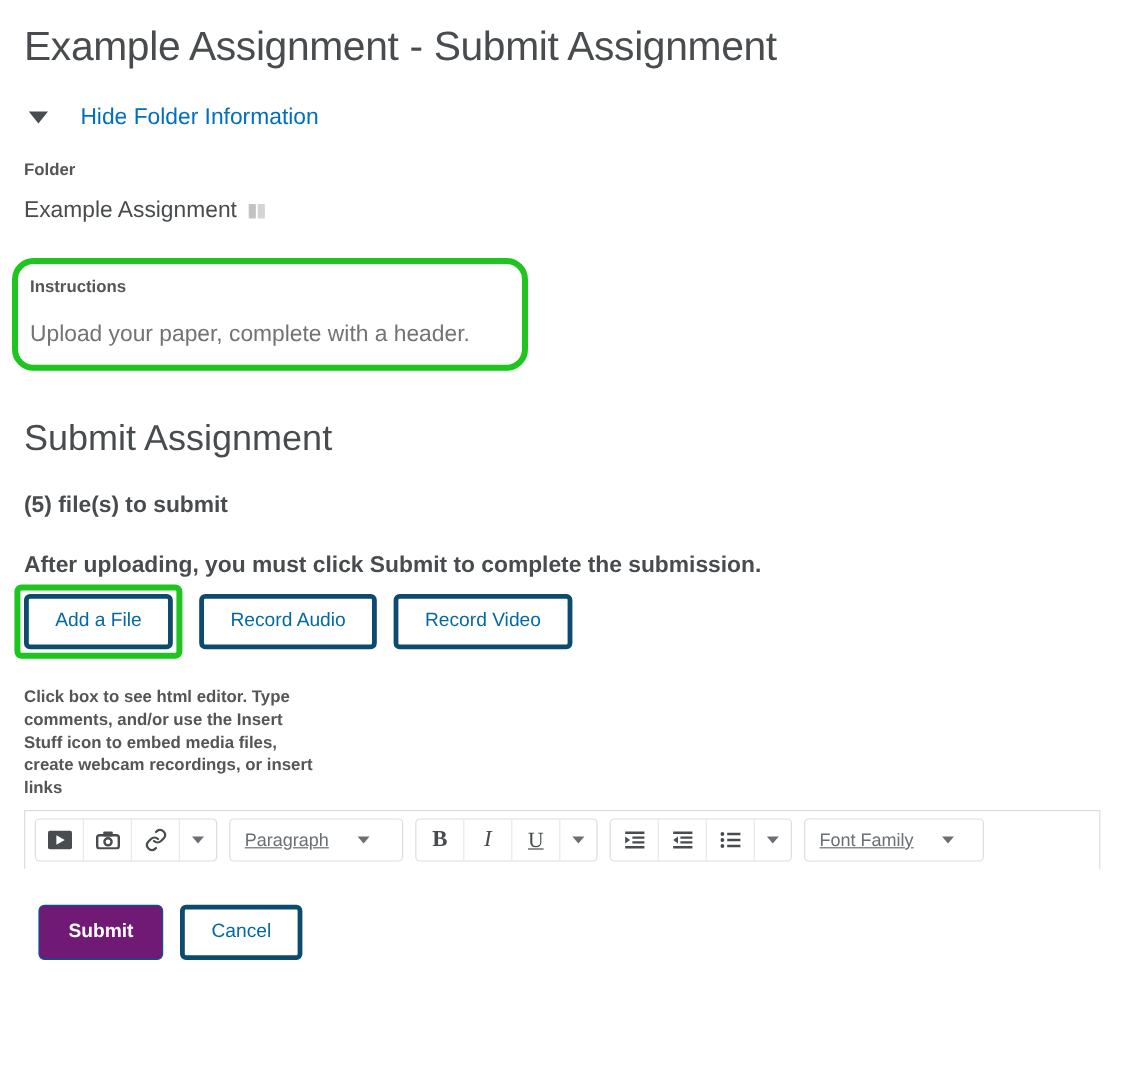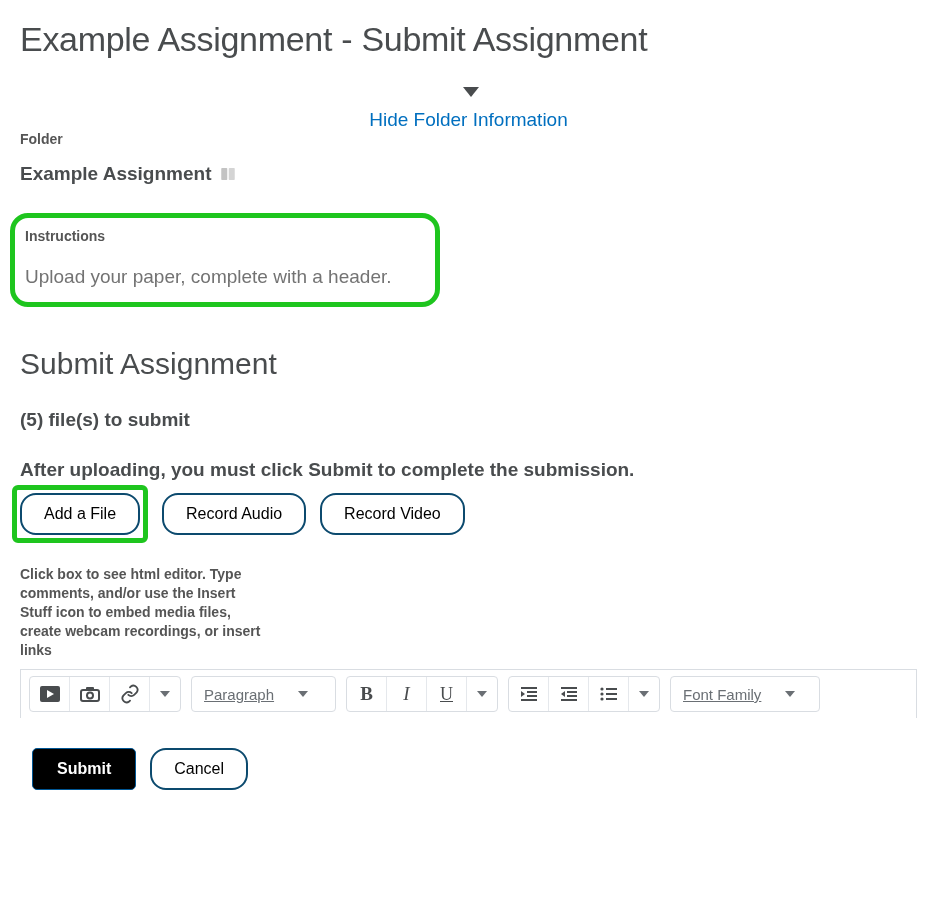--- a/index.html
+++ b/index.html
@@ -15,23 +15,23 @@
   .page-title {
     font-size: 34px;
     font-weight: 300;
     color: #494c4e;
     margin: 20px 0 28px 0;
     letter-spacing: -0.3px;
   }
   .folder-toggle {
     display: flex;
     align-items: center;
-    gap: 12px;
-    cursor: pointer;
-    flex-direction: column;
+    gap: 27px;
+    margin-bottom: 24px;
+    cursor: pointer;
   }
   .triangle-down {
     width: 0;
     height: 0;
     border-left: 8px solid transparent;
     border-right: 8px solid transparent;
     border-top: 10px solid #494c4e;
     margin-left: 4px;
   }
   .folder-toggle-text {
@@ -47,21 +47,21 @@
   }
   .folder-name-row {
     display: flex;
     align-items: center;
     gap: 8px;
     margin-bottom: 28px;
   }
   .folder-name-text {
     font-size: 19px;
     color: #494c4e;
-    font-weight: 700;
+    font-weight: 400;
   }
   .originality-icon {
     width: 18px;
     height: 18px;
     opacity: 0.5;
   }
   .highlight-box {
     border: 5px solid #1ec51e;
     border-radius: 18px;
     padding: 10px 10px 14px 10px;
@@ -99,26 +99,26 @@
     margin: 0 0 4px 0;
   }
   .button-row {
     display: flex;
     align-items: center;
     gap: 14px;
     margin: 0 0 22px -8px;
   }
   .btn-secondary {
     background: #fff;
-    border: 2px solid #0c4a6e;
-    border-radius: 16px;
+    border: 4px solid #0c4a6e;
+    border-radius: 5px;
     padding: 10px 22px;
     font-size: 16px;
     font-weight: 400;
-    color: #000000;
+    color: #0369a1;
     cursor: pointer;
     white-space: nowrap;
   }
   .btn-add-wrap {
     border: 5px solid #1ec51e;
     border-radius: 6px;
     padding: 3px;
     display: inline-flex;
   }
   .comments-hint {
@@ -185,21 +185,21 @@
   .bold { font-weight: 700; font-family: Georgia, serif; font-size: 19px; }
   .italic { font-style: italic; font-family: Georgia, serif; font-size: 19px; }
   .underline { text-decoration: underline; font-family: Georgia, serif; font-size: 18px; }
   .footer-bar {
     margin-top: 24px;
     display: flex;
     gap: 14px;
     padding: 6px 0 0 12px;
   }
   .btn-primary {
-    background: #000000;
+    background: #701a75;
     border: 1px solid #005694;
     color: #fff;
     border-radius: 5px;
     padding: 10px 24px;
     font-size: 16px;
     font-weight: 700;
     cursor: pointer;
   }
   svg { display: block; }
 </style>

